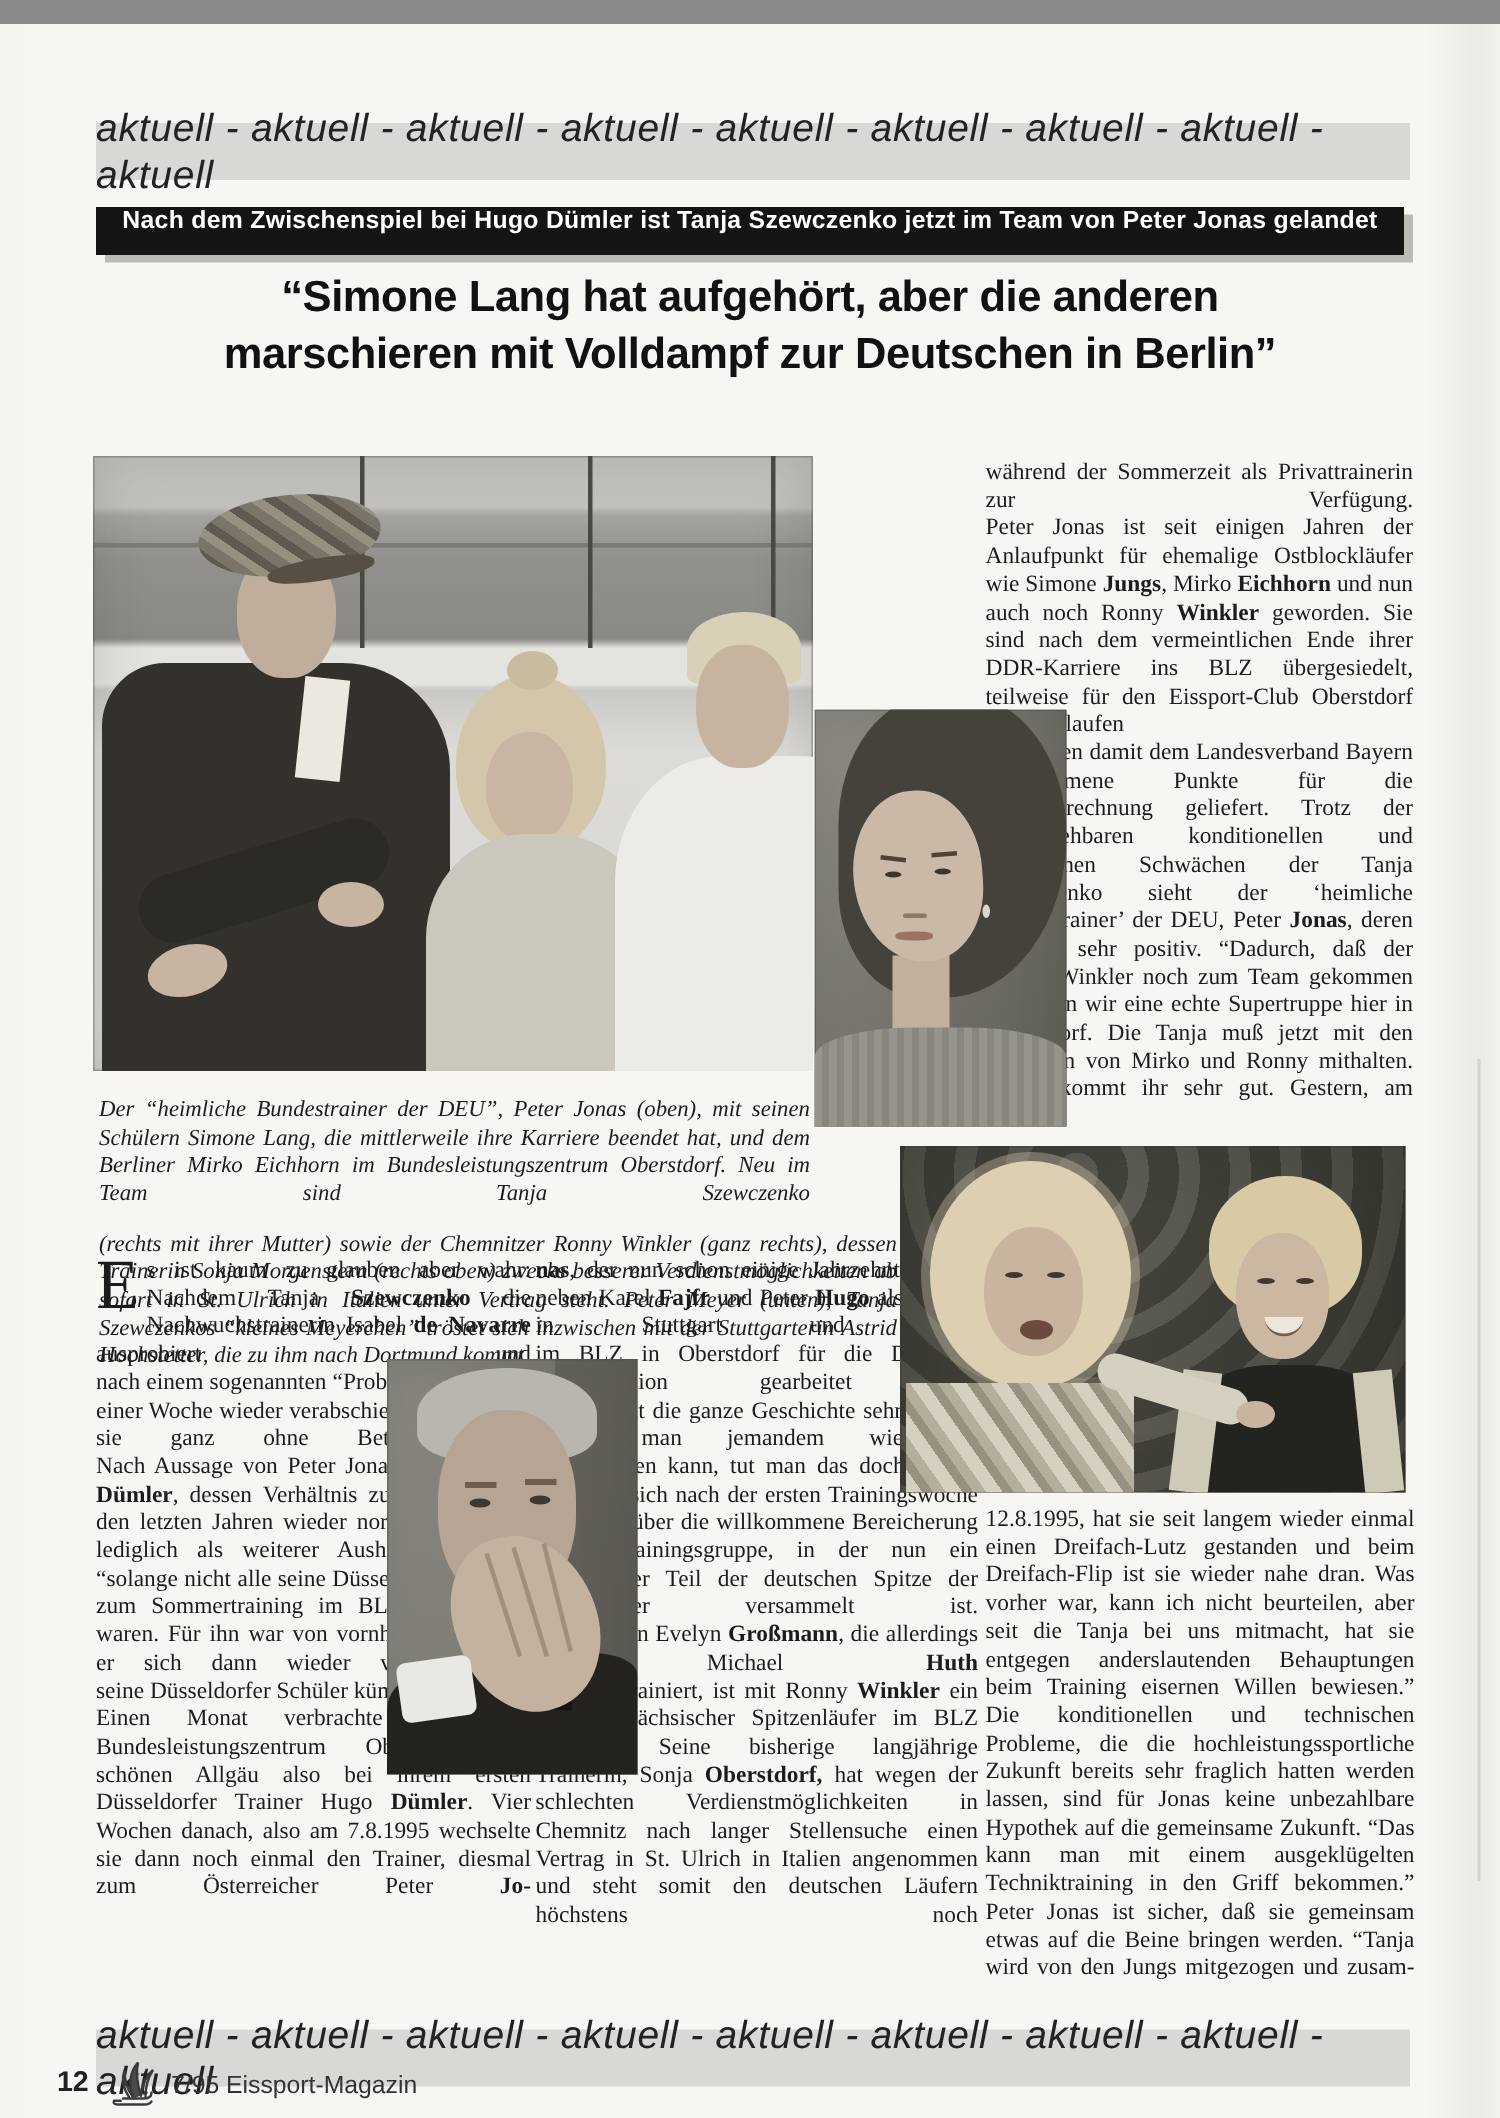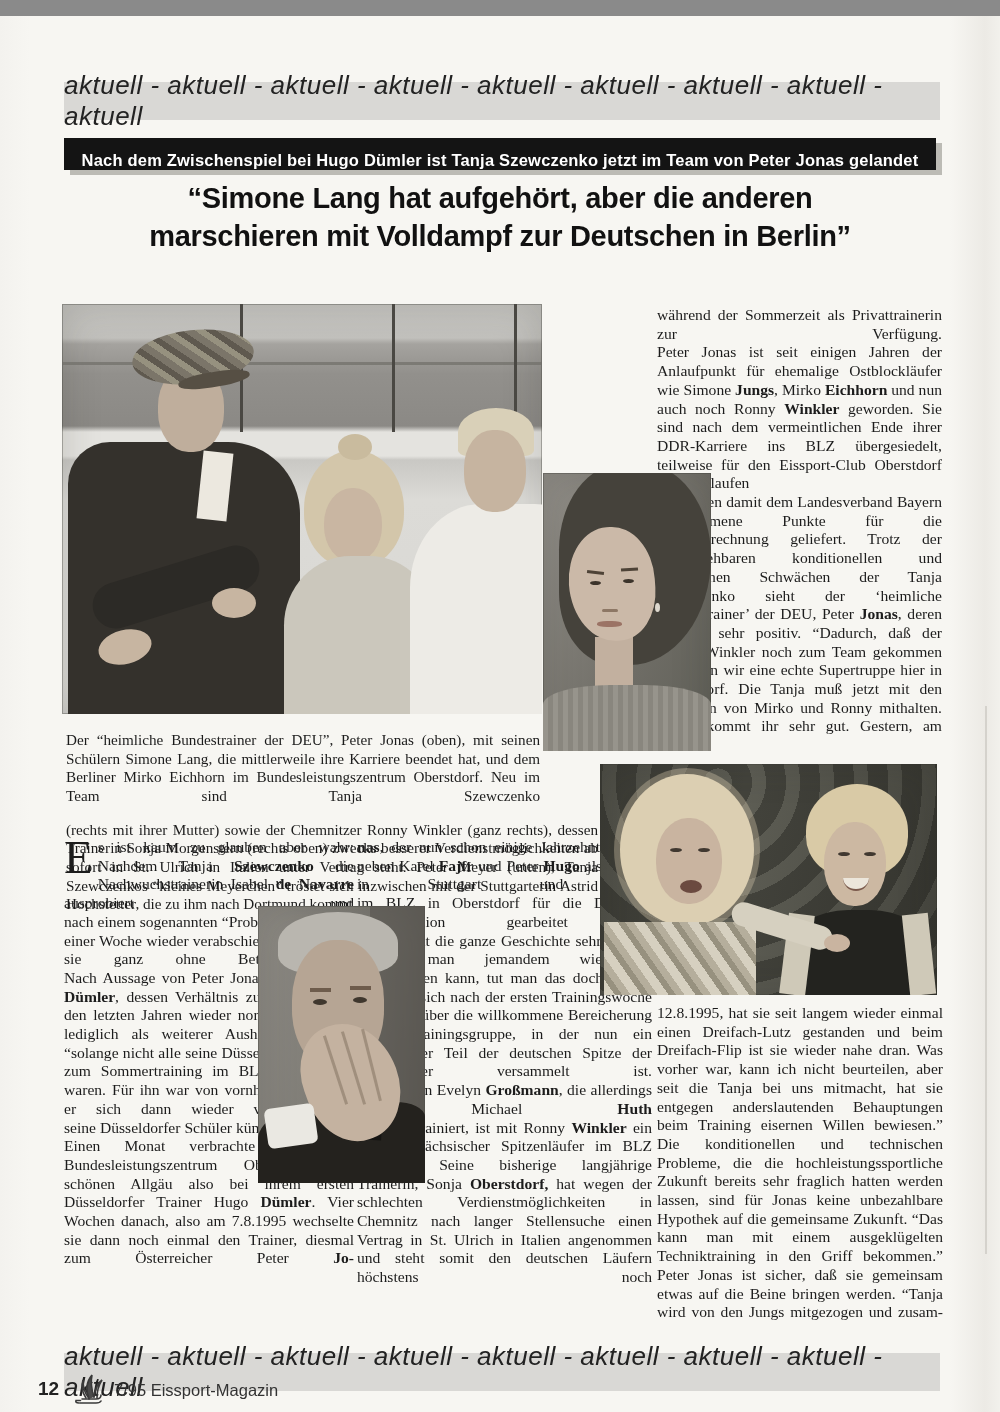--- a/index.html
+++ b/index.html
@@ -12,21 +12,21 @@
   .banner{left:64px;width:876px;height:38px;background:#d9d8d5;
           font-family:"Liberation Sans",sans-serif;font-style:italic;font-size:26px;
           color:#222;display:flex;align-items:center;justify-content:center;z-index:6;letter-spacing:.5px;}
   .banner.top{top:66px;}
   .banner.bottom{top:1337px;}
 
   
   .kicker{left:64px;top:122px;width:872px;height:32px;background:#141414;
           box-shadow:6px 5px 0 rgba(140,138,132,.55);
           font-family:"Liberation Sans",sans-serif;font-weight:bold;font-size:16.5px;color:#fff;
-          display:flex;align-items:flex-end;justify-content:center;z-index:6;letter-spacing:.2px;}
+          display:flex;align-items:flex-start;justify-content:center;z-index:6;letter-spacing:.2px;}
 
   
   .headline{left:50px;top:163px;width:900px;text-align:center;
             font-family:"Liberation Sans",sans-serif;font-weight:bold;font-size:29px;
             line-height:38px;color:#111;letter-spacing:-.3px;z-index:3;}
 
   
   .col{font-size:15.6px;line-height:18.7px;text-align:justify;z-index:1;}
   .col p{margin:0;}
   .cont{text-align-last:justify;}
@@ -37,21 +37,21 @@
   .seg-l2{margin-right:102px;}
   .col-mid{left:357px;top:822px;width:295px;}
   .seg-m1{margin-right:57px;}
   .seg-m2{margin-left:70px;margin-right:57px;}
   .seg-m3{margin-left:70px;}
   .col-right{left:657px;top:290px;width:285px;}
   .seg-r2{margin-left:55px;}
   .col-right-low{left:657px;top:988px;width:286px;}
 
   
-  .caption{left:66px;top:700px;width:540px;font-size:15.2px;line-height:18.6px;text-align:justify;z-index:1;}
+  .caption{left:66px;top:700px;width:540px;font-style:italic;font-size:15.2px;line-height:18.6px;text-align:justify;z-index:1;}
   .cap1{width:474px;}
   .cap2{width:532px;}
 
   
   .footer-num{left:38px;top:1362px;font-family:"Liberation Sans",sans-serif;font-weight:bold;font-size:19px;color:#222;z-index:6;}
   .footer-issue{left:114px;top:1365px;font-family:"Liberation Sans",sans-serif;font-size:16.5px;color:#333;z-index:6;}
   .footer-logo{left:72px;top:1356px;width:36px;height:38px;z-index:6;}
 
   .scan-line{left:985px;top:690px;width:2px;height:548px;background:#c7c4bf;opacity:.65;z-index:2;}
 

